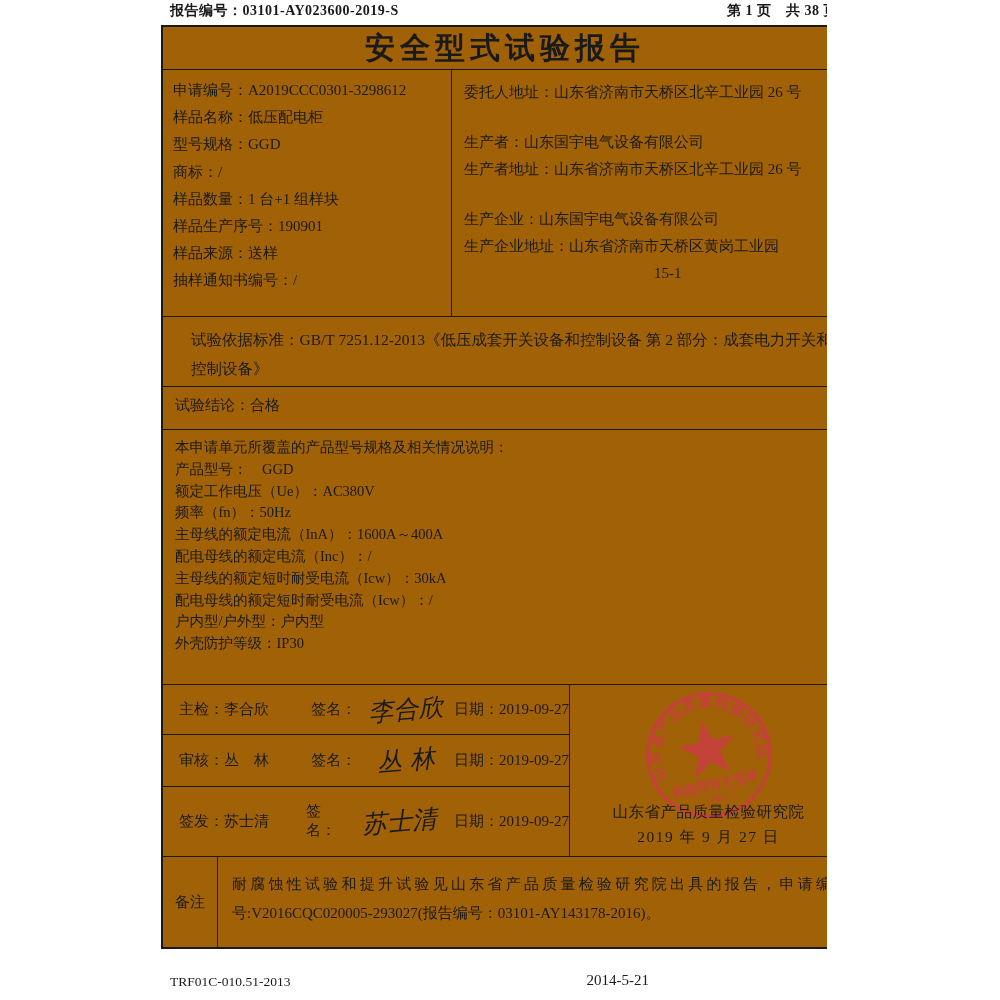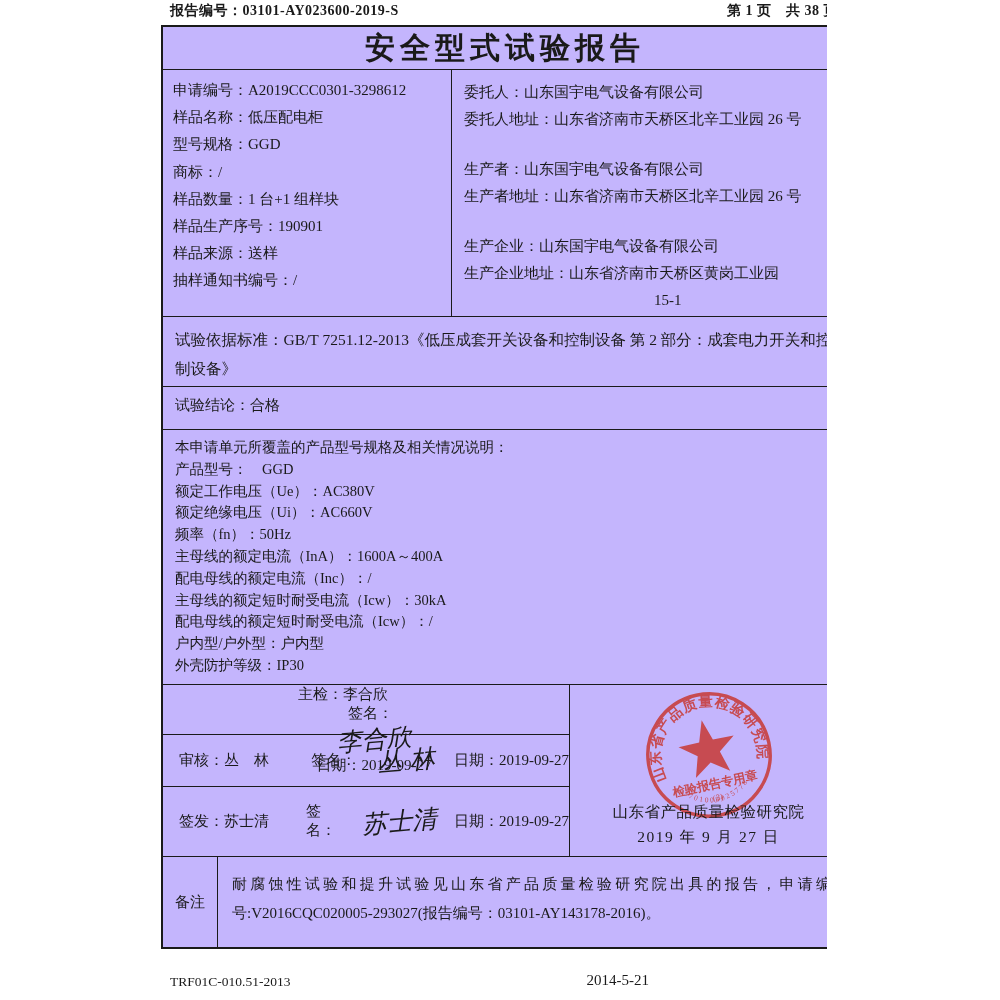--- a/index.html
+++ b/index.html
@@ -10,41 +10,41 @@
   }
   
   .doc-header{
     position:absolute;left:170px;top:2px;width:668px;
     display:flex;justify-content:space-between;
     font-size:14px;font-weight:bold;letter-spacing:.5px;
   }
   
   .doc{
     position:absolute;left:161px;top:25px;width:684px;
-    border:2px solid #1a1a1a;box-sizing:content-box;background:#c4b5fd;
+    border:2px solid #1a1a1a;box-sizing:content-box;background:#a16207;
   }
   .doc *{box-sizing:border-box;}
   .row{border-bottom:1.5px solid #1a1a1a;}
   .row:last-child{border-bottom:none;}
   .row-title{height:43px;display:flex;align-items:center;justify-content:center;
     font-size:30px;font-weight:bold;letter-spacing:5px;}
   .row-info{height:247px;display:flex;}
   .cell-sample{width:289px;border-right:1.5px solid #1a1a1a;
     padding:7px 6px 0 10px;font-size:15px;line-height:27.2px;}
   .cell-party{flex:1;padding:9px 6px 0 12px;font-size:15px;line-height:27px;}
   .party-group{margin-bottom:23px;}
   .party-wrap2{padding-left:190px;}
-  .row-standard{height:70px;padding:8px 12px 0 12px;font-size:15.5px;line-height:29px;}
+  .row-standard{height:70px;padding:8px 12px 0 28px;font-size:15.5px;line-height:29px;}
   .row-conclusion{height:43px;padding:9px 12px 0 12px;font-size:15px;}
   .row-coverage{height:255px;padding:7px 12px 0 12px;font-size:14.5px;line-height:21.8px;}
   .row-sign{height:172px;display:flex;}
   .sign-col{width:407px;border-right:1.5px solid #1a1a1a;display:flex;flex-direction:column;}
   .sign-row{display:flex;align-items:center;padding-left:16px;border-bottom:1.5px solid #1a1a1a;font-size:15px;}
   .sign-row:last-child{border-bottom:none;gap:12px;}
-  .sr1{height:50px;flex-direction:column;}.sr2{height:52px;}.sr3{height:68.5px;}
+  .sr1{height:50px;}.sr2{height:52px;}.sr3{height:68.5px;}
   .sign-role{width:152px;}
   .sign-label{width:52px;}
   .sign-script{width:112px;text-align:center;font-size:25px;font-style:italic;
     font-family:"DejaVu Serif",serif;transform:rotate(-5deg);white-space:nowrap;}
   .sign-date{margin-left:0;white-space:nowrap;}
   .stamp-cell{flex:1;position:relative;text-align:center;}
   .stamp-svg{position:absolute;left:50%;top:1px;margin-left:-69px;transform:rotate(-12deg);opacity:.9;}
   .stamp-org{position:absolute;left:0;right:0;bottom:33px;font-size:15.5px;letter-spacing:.5px;}
   .stamp-date{position:absolute;left:0;right:0;bottom:8px;font-size:15.5px;letter-spacing:1.5px;}
   .row-remarks{height:90px;display:flex;}
@@ -76,21 +76,20 @@
         <div>样品名称：低压配电柜</div>
         <div>型号规格：GGD</div>
         <div>商标：/</div>
         <div>样品数量：1 台+1 组样块</div>
         <div>样品生产序号：190901</div>
         <div>样品来源：送样</div>
         <div>抽样通知书编号：/</div>
       </div>
       <div class="cell-party">
         <div class="party-group">
-          <div>委托人：山东国宇电气设备有限公司</div>
           <div>委托人地址：山东省济南市天桥区北辛工业园 26 号</div>
         </div>
         <div class="party-group">
           <div>生产者：山东国宇电气设备有限公司</div>
           <div>生产者地址：山东省济南市天桥区北辛工业园 26 号</div>
         </div>
         <div class="party-group">
           <div>生产企业：山东国宇电气设备有限公司</div>
           <div>生产企业地址：山东省济南市天桥区黄岗工业园</div>
           <div class="party-wrap2">15-1</div>
@@ -99,21 +98,20 @@
     </div>
 
     <div class="row row-standard">试验依据标准：GB/T 7251.12-2013《低压成套开关设备和控制设备 第 2 部分：成套电力开关和控制设备》</div>
 
     <div class="row row-conclusion">试验结论：合格</div>
 
     <div class="row row-coverage">
       <div>本申请单元所覆盖的产品型号规格及相关情况说明：</div>
       <div>产品型号：　GGD</div>
       <div>额定工作电压（Ue）：AC380V</div>
-      <div>额定绝缘电压（Ui）：AC660V</div>
       <div>频率（fn）：50Hz</div>
       <div>主母线的额定电流（InA）：1600A～400A</div>
       <div>配电母线的额定电流（Inc）：/</div>
       <div>主母线的额定短时耐受电流（Icw）：30kA</div>
       <div>配电母线的额定短时耐受电流（Icw）：/</div>
       <div>户内型/户外型：户内型</div>
       <div>外壳防护等级：IP30</div>
     </div>
 
     <div class="row row-sign">

